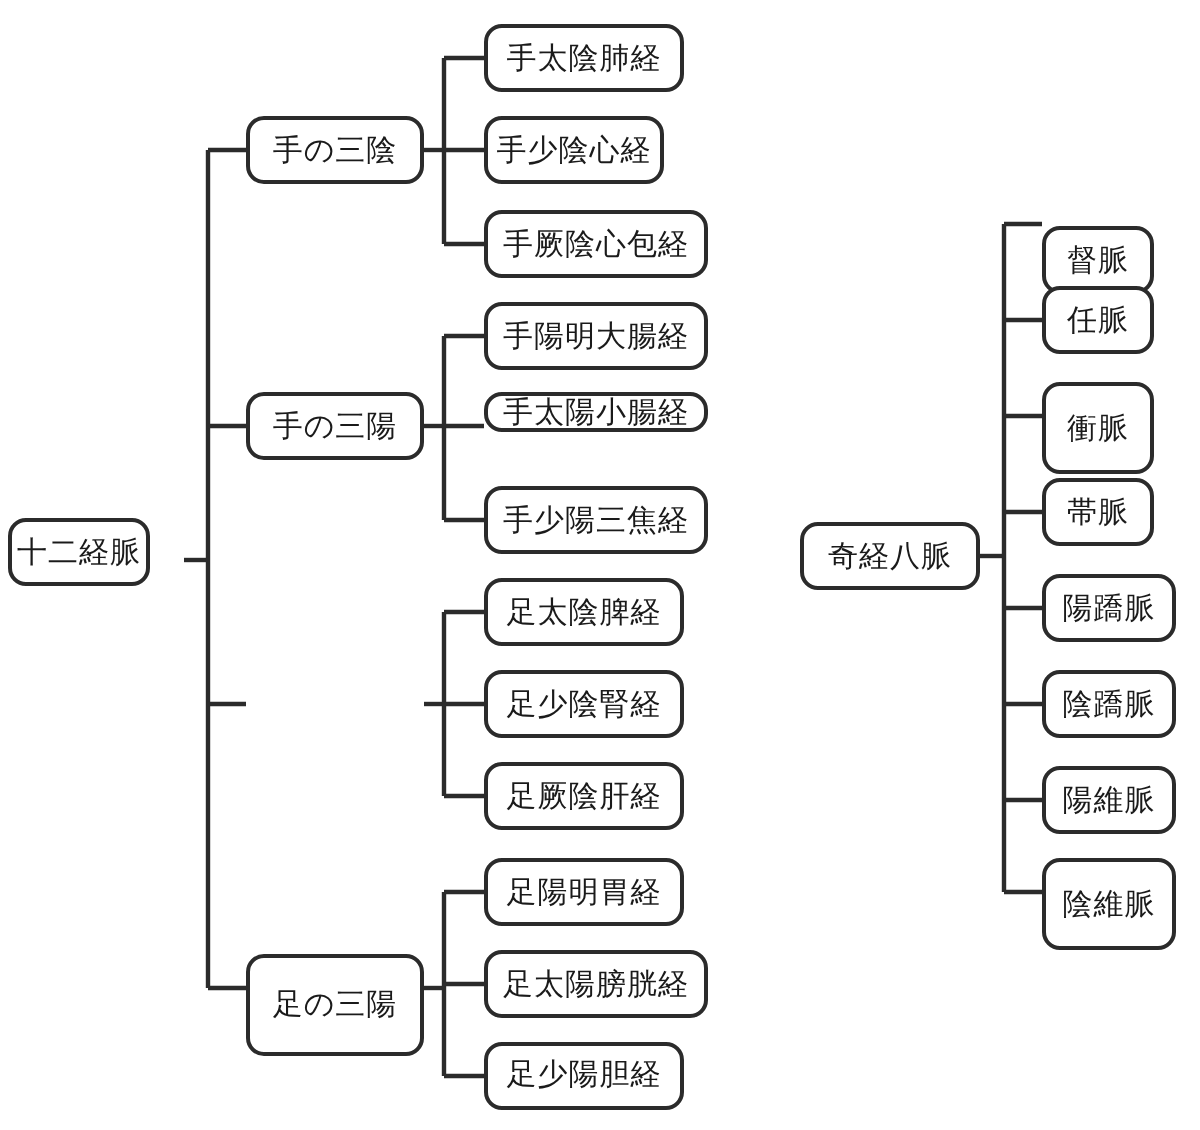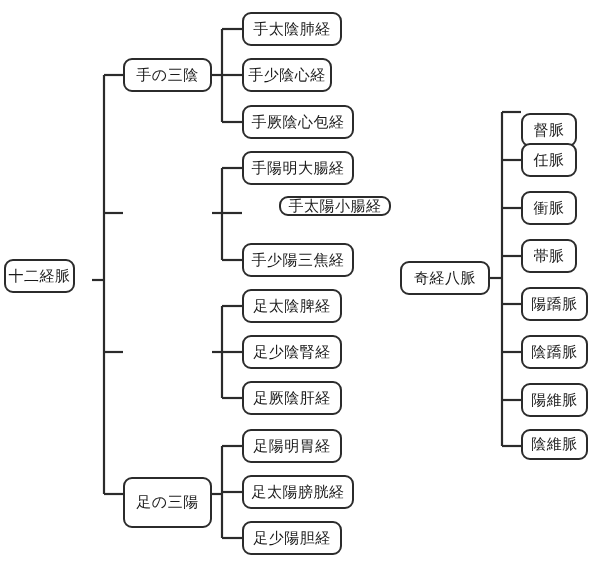--- a/index.html
+++ b/index.html
@@ -98,42 +98,43 @@
       <path d="M502,304 L521,304"></path>
       <path d="M502,352 L521,352"></path>
       <path d="M502,400 L521,400"></path>
       <path d="M502,446 L521,446"></path>
     </g>
   </svg>
 
   <div class="node lvl1" style="left:4px; top:259px; width:71px; height:34px;">十二経脈</div>
 
   <div class="node lvl2" style="left:123px; top:58px; width:89px; height:34px;">手の三陰</div>
+  <div class="node lvl2" style="left:123px; top:196px; width:89px; height:34px;">手の三陽</div>
   <div class="node lvl2" style="left:123px; top:477px; width:89px; height:51px;">足の三陽</div>
 
   <div class="node leaf" style="left:242px; top:12px; width:100px; height:34px;">手太陰肺経</div>
   <div class="node leaf" style="left:242px; top:58px; width:90px; height:34px;">手少陰心経</div>
   <div class="node leaf" style="left:242px; top:105px; width:112px; height:34px;">手厥陰心包経</div>
 
   <div class="node leaf" style="left:242px; top:151px; width:112px; height:34px;">手陽明大腸経</div>
-  <div class="node leaf" style="left:242px; top:196px; width:112px; height:20px;margin-left:37px;">手太陽小腸経</div>
+  <div class="node leaf" style="left:242px; top:196px; width:112px; height:20px;">手太陽小腸経</div>
   <div class="node leaf" style="left:242px; top:243px; width:112px; height:34px;">手少陽三焦経</div>
 
   <div class="node leaf" style="left:242px; top:289px; width:100px; height:34px;">足太陰脾経</div>
   <div class="node leaf" style="left:242px; top:335px; width:100px; height:34px;">足少陰腎経</div>
   <div class="node leaf" style="left:242px; top:381px; width:100px; height:34px;">足厥陰肝経</div>
 
   <div class="node leaf" style="left:242px; top:429px; width:100px; height:34px;">足陽明胃経</div>
   <div class="node leaf" style="left:242px; top:475px; width:112px; height:34px;">足太陽膀胱経</div>
   <div class="node leaf" style="left:242px; top:521px; width:100px; height:34px;font-family:Liberation Serif, serif;">足少陽胆経</div>
 
   <div class="node lvl1" style="left:400px; top:261px; width:90px; height:34px;">奇経八脈</div>
 
   <div class="node leaf-r" style="left:521px; top:95px; width:56px; height:34px;margin-top:18px;">督脈</div>
   <div class="node leaf-r" style="left:521px; top:143px; width:56px; height:34px;">任脈</div>
-  <div class="node leaf-r" style="left:521px; top:191px; width:56px; height:34px;">衝脈</div>
+  <div class="node leaf-r" style="left:521px; top:191px; width:56px; height:46px;">衝脈</div>
   <div class="node leaf-r" style="left:521px; top:239px; width:56px; height:34px;">帯脈</div>
   <div class="node leaf-r" style="left:521px; top:287px; width:67px; height:34px;">陽蹻脈</div>
   <div class="node leaf-r" style="left:521px; top:335px; width:67px; height:34px;">陰蹻脈</div>
   <div class="node leaf-r" style="left:521px; top:383px; width:67px; height:34px;">陽維脈</div>
-  <div class="node leaf-r" style="left:521px; top:429px; width:67px; height:31px;">陰維脈</div>
+  <div class="node leaf-r" style="left:521px; top:429px; width:67px; height:46px;">陰維脈</div>
 
 </div>
 
 </body></html>

